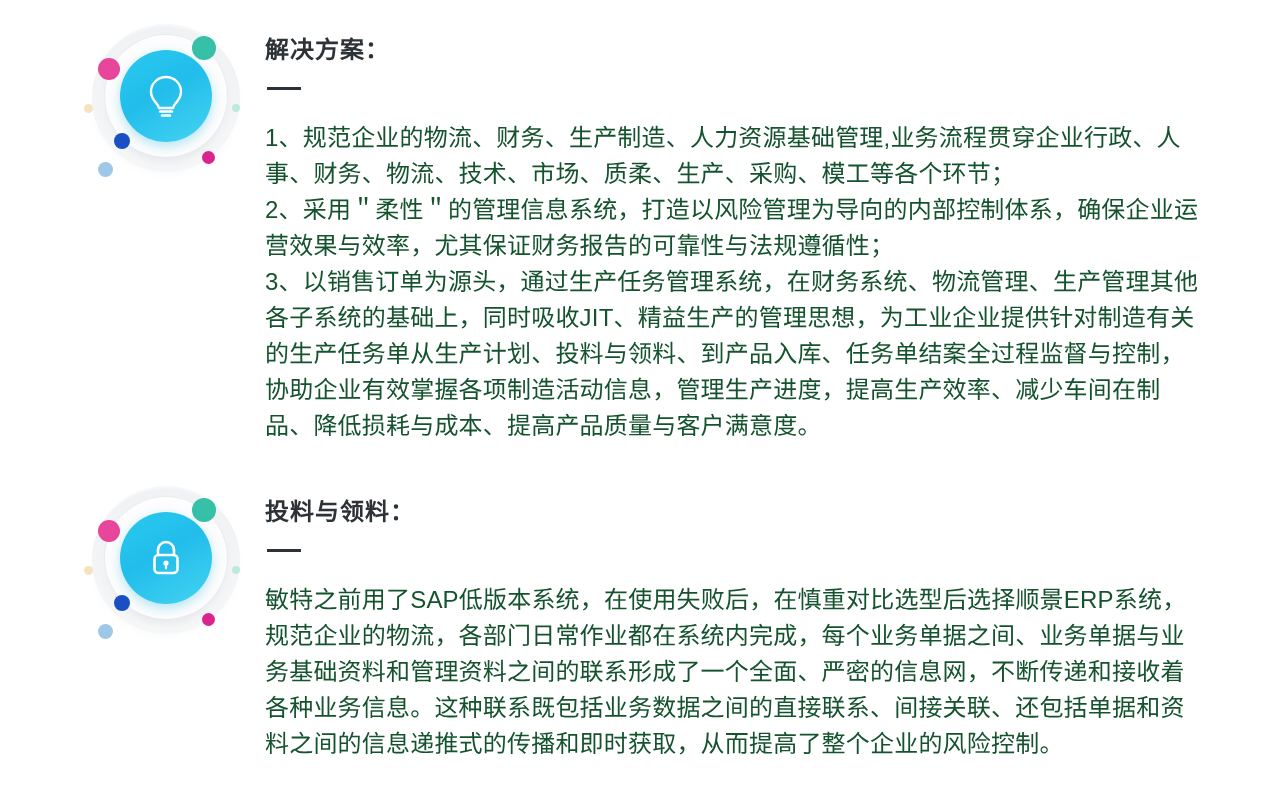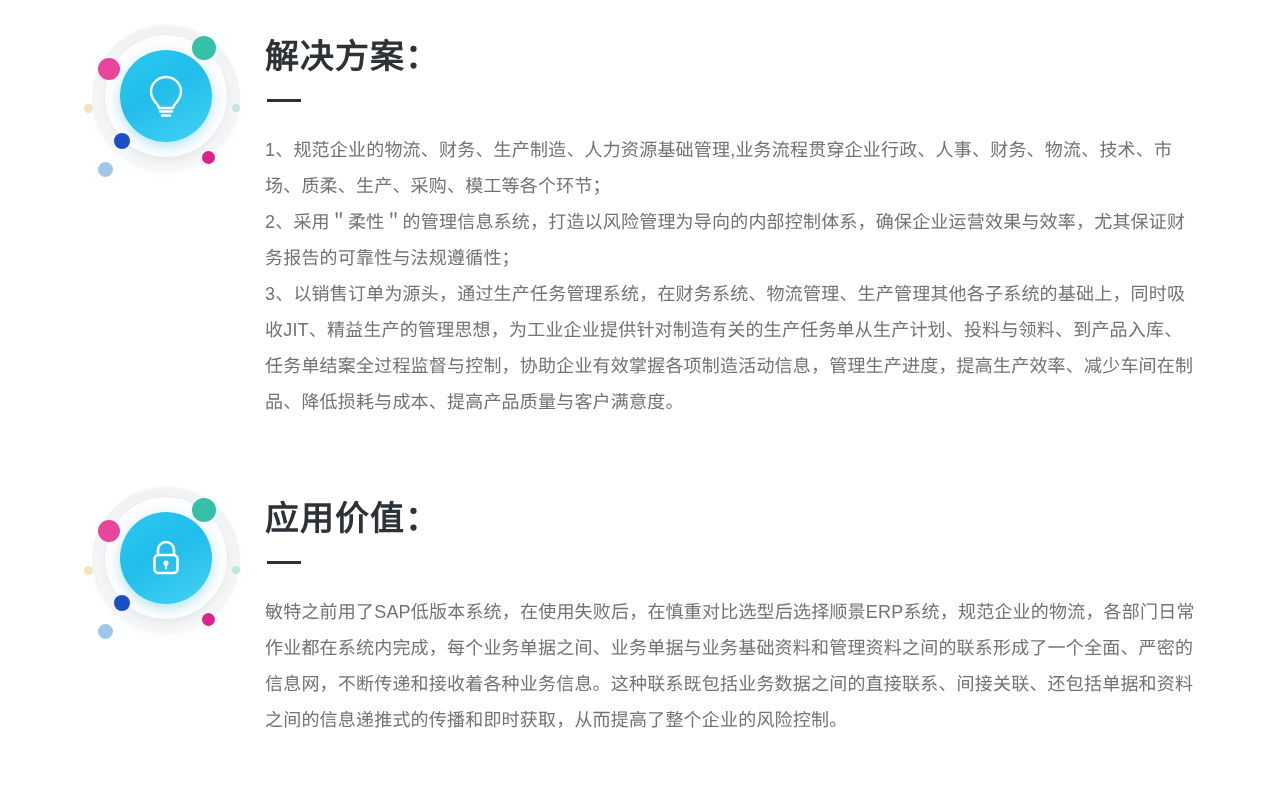--- a/index.html
+++ b/index.html
@@ -88,38 +88,38 @@
   .dot.teal   { width: 24px; height: 24px; background: #35c0a7; left: 110px; top: 18px; }
   .dot.pink   { width: 22px; height: 22px; background: #e8469a; left: 16px; top: 40px; }
   .dot.navy   { width: 16px; height: 16px; background: #1b4fc4; left: 32px; top: 115px; }
   .dot.magenta{ width: 13px; height: 13px; background: #d9238f; left: 120px; top: 133px; }
   .dot.lblue  { width: 15px; height: 15px; background: #9fc8e8; left: 16px; top: 144px; }
   .dot.cream  { width: 9px;  height: 9px;  background: #f6e2bf; left: 2px;  top: 86px; }
   .dot.mint   { width: 8px;  height: 8px;  background: #bfe9df; left: 150px; top: 86px; }
 
   
   .heading {
-    font-size: 34px;
+    font-size: 24px;
     font-weight: bold;
     color: #2d3237;
     letter-spacing: 1px;
     line-height: 1.2;
     margin: 0;
   }
   .rule {
     width: 34px;
     height: 3px;
     background: #2d3237;
     margin: 22px 0 0 2px;
   }
   .body-text {
     margin-top: 30px;
-    font-size: 18px;
+    font-size: 24px;
     line-height: 36px;
-    color: #737373;
+    color: #14532d;
     letter-spacing: 0.2px;
     white-space: pre-line;
     max-width: 935px;
   }
 </style>
 </head>
 <body>
 
 <div class="page">
 
@@ -173,19 +173,19 @@
             <path d="M11 19 v-5 a8 8 0 0 1 16 0 v5" fill="none" stroke="#ffffff" stroke-width="2.6" stroke-linecap="round"></path>
             <rect x="7.5" y="19" width="23" height="18" rx="4" ry="4" fill="none" stroke="#ffffff" stroke-width="2.6"></rect>
             <circle cx="19" cy="27" r="2.6" fill="#ffffff"></circle>
             <line x1="19" y1="29" x2="19" y2="32.5" stroke="#ffffff" stroke-width="2.2" stroke-linecap="round"></line>
           </svg>
         </div>
       </div>
     </div>
 
     <div class="text-col">
-      <h2 class="heading">应用价值：</h2>
+      <h2 class="heading">投料与领料：</h2>
       <div class="rule"></div>
       <p class="body-text">敏特之前用了SAP低版本系统，在使用失败后，在慎重对比选型后选择顺景ERP系统，规范企业的物流，各部门日常作业都在系统内完成，每个业务单据之间、业务单据与业务基础资料和管理资料之间的联系形成了一个全面、严密的信息网，不断传递和接收着各种业务信息。这种联系既包括业务数据之间的直接联系、间接关联、还包括单据和资料之间的信息递推式的传播和即时获取，从而提高了整个企业的风险控制。</p>
     </div>
   </div>
 
 </div>
 
 </body></html>

